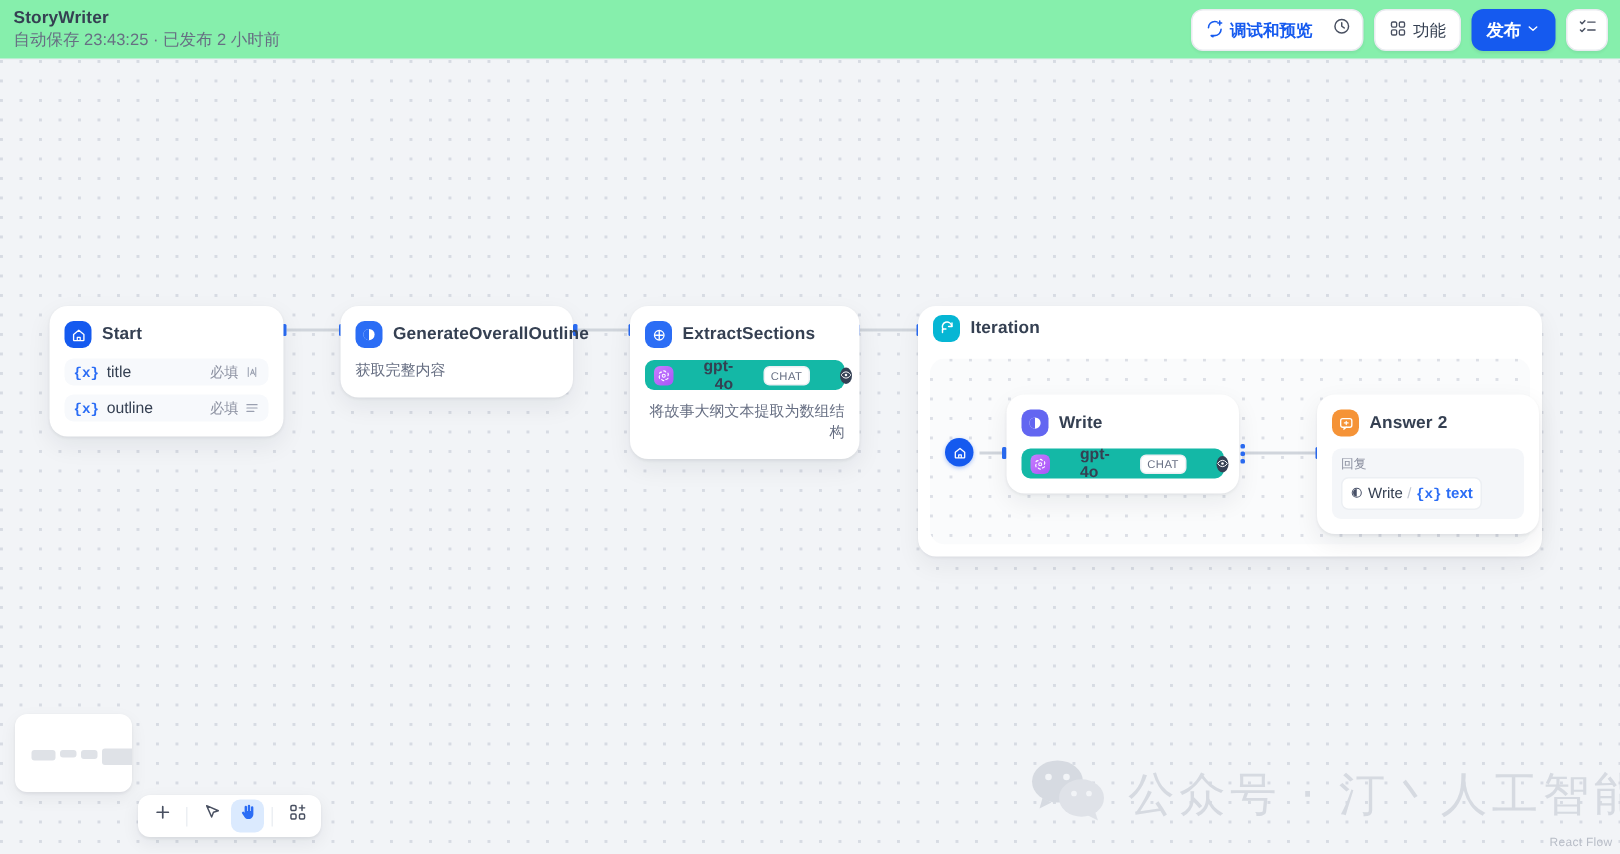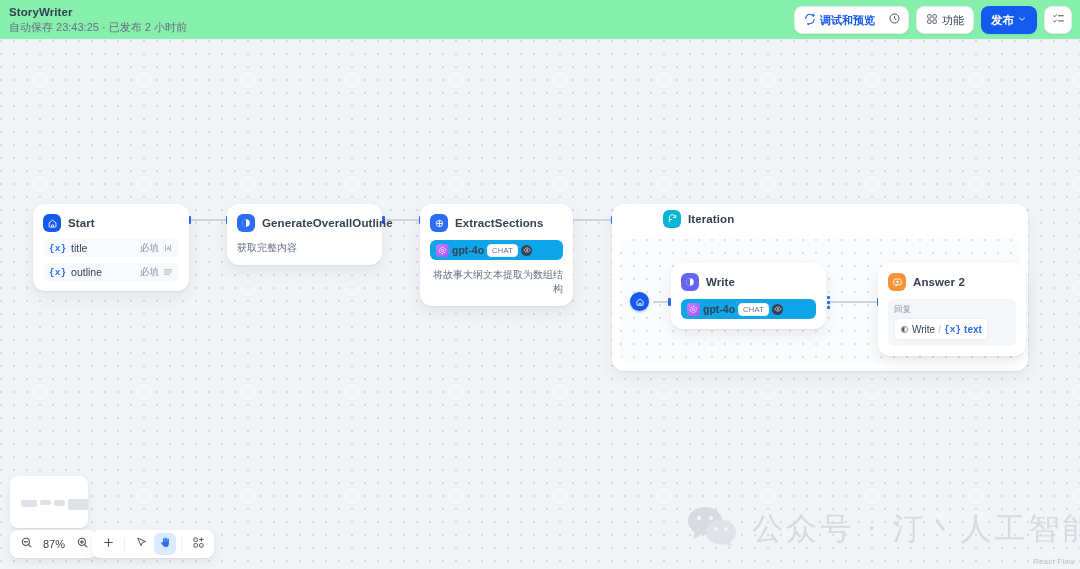--- a/index.html
+++ b/index.html
@@ -116,22 +116,22 @@
     margin-left: auto; display: flex; align-items: center; gap: 4px;
   }
   .var-req { font-size: 9.5px; color: #8b90a0; }
   .var-type {
     display: flex; align-items: center; justify-content: center;
     color: #9aa0b0;
   }
 
   
   .model-row {
-    display: flex; align-items: center; gap: 3px; height: 20px;
-    background: #0ea5e9; border-radius: 6px; padding: 0 6px; margin-top: 7px;
+    display: flex; align-items: center; gap: 20px; height: 20px;
+    background: #14b8a6; border-radius: 6px; padding: 0 6px; margin-top: 7px;
   }
   .model-ico {
     width: 13px; height: 13px; border-radius: 4px; flex: none;
     background: linear-gradient(135deg,#c77dff,#a855f7);
     display: flex; align-items: center; justify-content: center;
   }
   .model-name { font-size: 10.5px; font-weight: 700; color: #354052; }
   .model-tag {
     font-size: 7.5px; color: #676f83; background: #fff;
     border-radius: 4px; padding: 1px 4px; letter-spacing: .3px;
@@ -158,21 +158,20 @@
   .ans-chip .vx {
     font-size: 9.5px; color: #2b6df5; font-weight: 700;
     font-family: "Liberation Mono","DejaVu Sans Mono", monospace;
   }
   .ans-chip .vn { font-size: 10px; color: #2b6df5; font-weight: 600; }
 
   
   .iter {
     position: absolute; background: #ffffff; border-radius: 12px;
     box-shadow: 0 1px 2px rgba(16,24,40,.05), 0 6px 16px rgba(16,24,40,.06);
-    padding-left: 41px;
   }
   .iter-head {
     display: flex; align-items: center; gap: 7px; height: 20px;
     padding: 9px 0 0 10px;
   }
   .iter-body {
     position: absolute; left: 8px; top: 35px; right: 8px; bottom: 8px;
     border-radius: 10px;
     background-color: #fafbfc;
     background-image: radial-gradient(circle at 1px 1px, #dcdfe6 1px, transparent 0);
@@ -503,39 +502,20 @@
 
     <div class="minimap">
       <div class="mm-inner">
         <div class="mm-block" style="left:5px;  top:18px; width:16px; height:7px;"></div>
         <div class="mm-block" style="left:24px; top:18px; width:11px; height:5px;"></div>
         <div class="mm-block" style="left:38px; top:18px; width:11px; height:6px;"></div>
         <div class="mm-block" style="left:52px; top:17px; width:32px; height:11px;"></div>
       </div>
     </div>
 
-    <div class="ctrl ctrl-zoom">
-      <div class="tool">
-        <span>
-          <svg width="13" height="13" viewBox="0 0 16 16" fill="none">
-            <circle cx="7.2" cy="7.2" r="4.4" stroke="#495061" stroke-width="1.3"></circle>
-            <path d="M10.5 10.5l3 3M5.2 7.2h4" stroke="#495061" stroke-width="1.3" stroke-linecap="round"></path>
-          </svg>
-        </span>
-      </div>
-      <span class="zoom-val">87%</span>
-      <div class="tool">
-        <span>
-          <svg width="13" height="13" viewBox="0 0 16 16" fill="none">
-            <circle cx="7.2" cy="7.2" r="4.4" stroke="#495061" stroke-width="1.3"></circle>
-            <path d="M10.5 10.5l3 3M5.2 7.2h4M7.2 5.2v4" stroke="#495061" stroke-width="1.3" stroke-linecap="round"></path>
-          </svg>
-        </span>
-      </div>
-    </div>
 
     <div class="ctrl ctrl-tools">
       <div class="tool">
         <span>
           <svg width="13" height="13" viewBox="0 0 16 16" fill="none">
             <path d="M8 3.4v9.2M3.4 8h9.2" stroke="#495061" stroke-width="1.4" stroke-linecap="round"></path>
           </svg>
         </span>
       </div>
       <span class="tdiv"></span>

